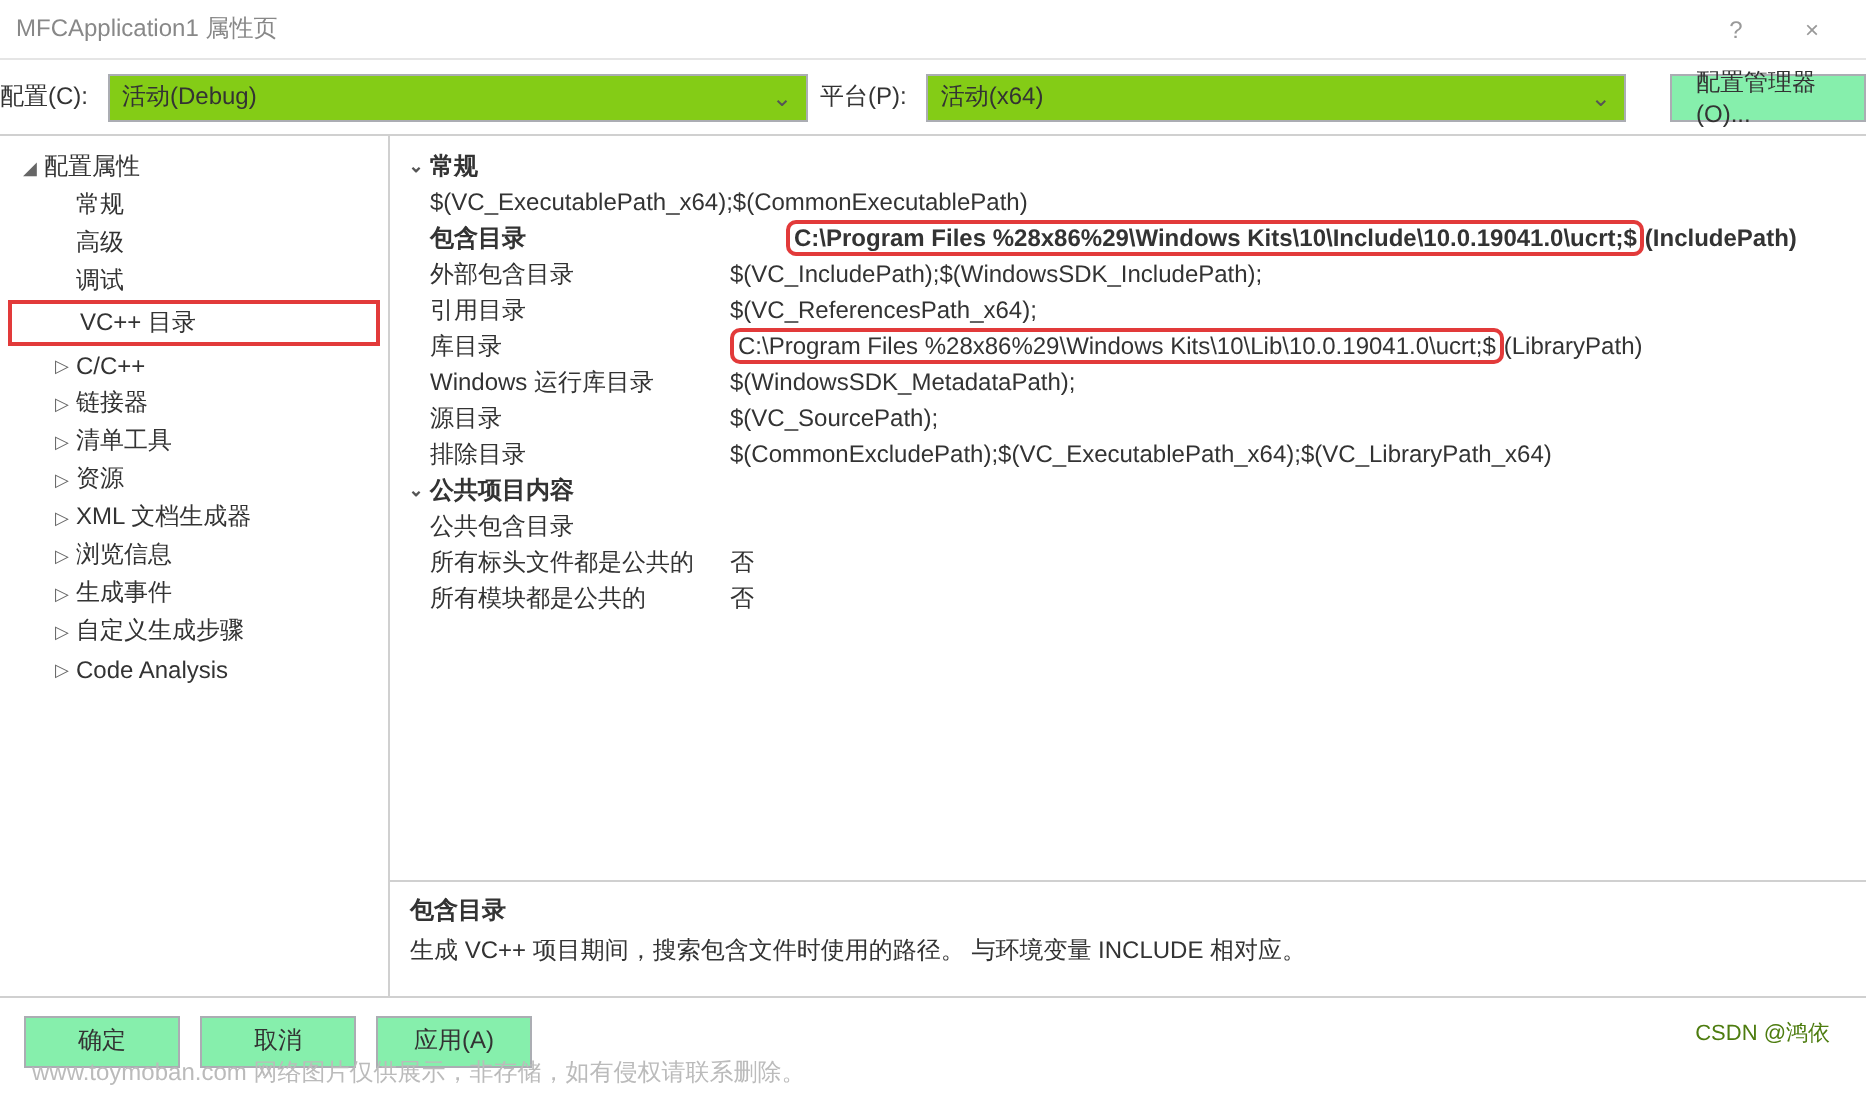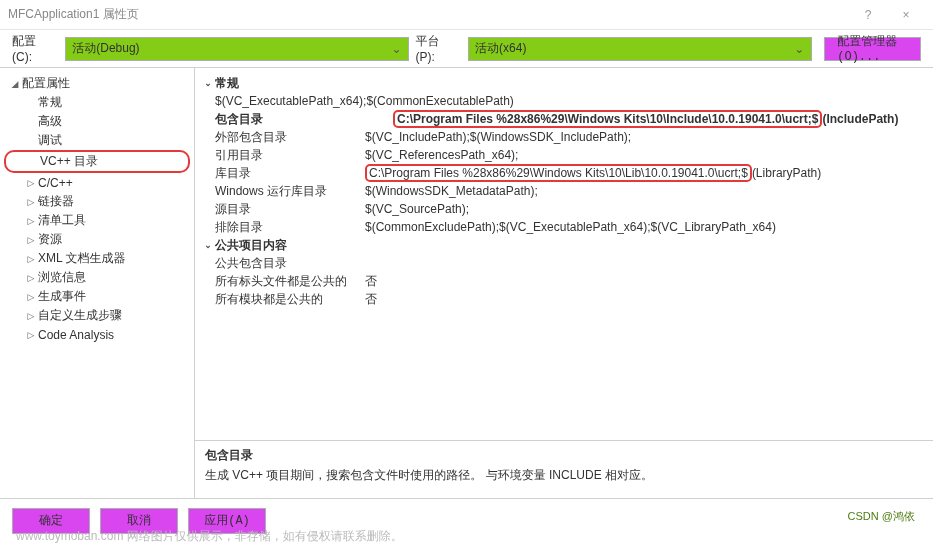--- a/index.html
+++ b/index.html
@@ -29,21 +29,21 @@
       display: flex;
       align-items: center;
       justify-content: center;
       color: #999;
       font-size: 12px;
     }
     .toolbar {
       height: 38px;
       display: flex;
       align-items: center;
-      padding: 6px 12px;
+      padding: 6px 0;
       gap: 6px;
       border-bottom: 1px solid #d0d0d0;
     }
     .toolbar .lbl { margin-right: 4px; }
     .combo {
       height: 24px;
       border: 1px solid #abadb3;
       background: #84cc16;
       display: flex;
       align-items: center;
@@ -54,27 +54,26 @@
     .combo .arrow {
       width: 12px;
       text-align: center;
       color: #555;
     }
     .combo.config { width: 350px; }
     .combo.platform { width: 350px; }
     .btn {
       height: 24px;
       border: 1px solid #abadb3;
-      background: #d946ef;
+      background: #86efac;
       padding: 0 12px;
       display: flex;
       align-items: center;
       justify-content: center;
       cursor: default;
-      font-family: Liberation Mono, monospace;
     }
     .btn.mgr { width: 98px; }
     .content {
       display: flex;
       height: 430px;
     }
     .sidebar {
       width: 195px;
       border-right: 1px solid #d0d0d0;
       padding: 6px 4px;
@@ -90,21 +89,21 @@
     .tree-item .exp {
       width: 14px;
       text-align: center;
       color: #666;
       font-size: 9px;
     }
     .tree-item.lvl1 { padding-left: 4px; }
     .tree-item.lvl2 { padding-left: 20px; }
     .tree-item.selected {
       border: 2px solid #e23a3a;
-      border-radius: 10px;
+      border-radius: 0;
       padding-top: 1px;
       padding-bottom: 1px;
       height: 23px;
     }
     .main {
       flex: 1;
       display: flex;
       flex-direction: column;
     }
     .grid {

